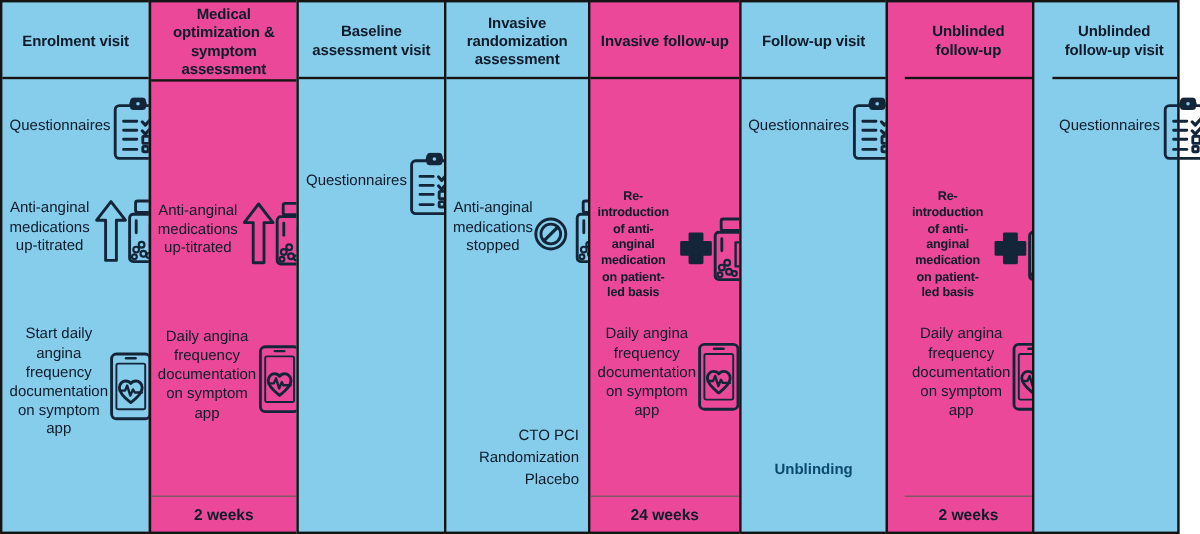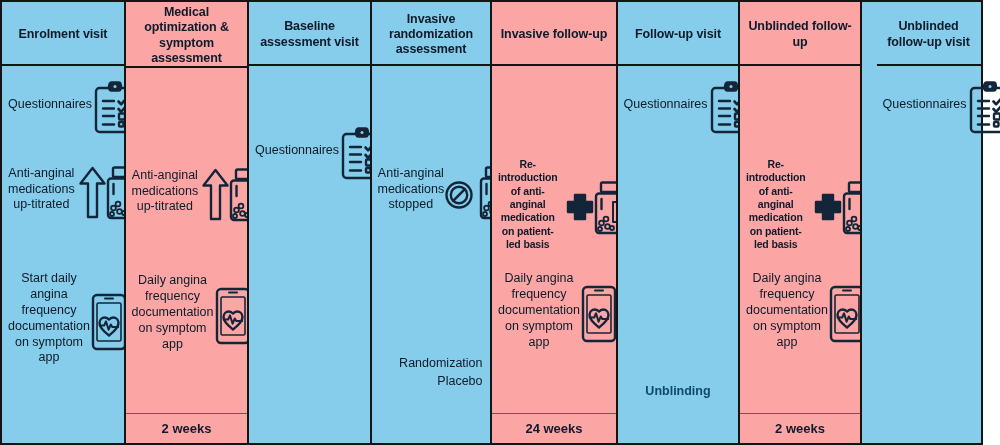--- a/index.html
+++ b/index.html
@@ -24,21 +24,21 @@
     border-left: 2.5px solid #141414;
     border-right: 2.5px solid #141414;
     border-top: 2.5px solid #141414;
     border-bottom: 2.5px solid #141414;
     margin-right: -2.5px;
     position: relative;
   }
   .column:last-child { margin-right: 0; }
 
   .col-blue  { background: #86cdeb; }
-  .col-peach { background: #fca5a5; }
+  .col-peach { background: #ec4899; }
 
   
   .col-header {
     flex: 0 0 64px;
     display: flex;
     align-items: center;
     justify-content: center;
     text-align: center;
     padding: 3px 7px 0 7px;
     border-bottom: 2.5px solid #141414;
@@ -262,20 +262,21 @@
       <path d="M54 22h8.5v20H54z" stroke-width="2"></path>
       <circle cx="42.5" cy="43" r="2.4" stroke-width="1.8"></circle>
       <circle cx="48.5" cy="46.5" r="2.4" stroke-width="1.8"></circle>
       <circle cx="47" cy="39" r="2.4" stroke-width="1.8"></circle>
       <circle cx="41" cy="49" r="2" stroke-width="1.8"></circle>
       <circle cx="53" cy="48" r="2" stroke-width="1.8"></circle>
     </svg>
           </span>
         </div>
         <div class="rand-box" style="top: 288px;">
+          <div>CTO PCI</div>
           <div>Randomization</div>
           <div>Placebo</div>
         </div>
       </div>
       <div class="col-footer empty"></div>
     </div>
     <div class="column col-peach" style="flex: 0 0 128px;">
       <div class="col-header">
         <span>Invasive follow-up</span>
       </div>
@@ -333,21 +334,21 @@
       <rect x="27" y="32.5" width="6" height="6" rx="1"></rect>
       <rect x="27" y="41" width="4.5" height="4.5" rx="1"></rect>
       <path d="M11 43.5h11"></path>
     </svg>
           </span>
         </div>
         <div class="unblinding-label" style="top: 318px;">Unblinding</div>
       </div>
       <div class="col-footer empty"></div>
     </div>
-    <div class="column col-peach" style="flex: 0 0 124px;">
+    <div class="column col-peach" style="flex: 0 0 124px; padding-left: 14px;">
       <div class="col-header">
         <span>Unblinded follow-up</span>
       </div>
       <div class="col-body">
         <div class="block" style="top: 92px;">
           <div class="block-text t-bold">Re-introduction of anti-anginal medication on patient-led basis</div>
           <span class="icon-wrap">
     <svg width="72" height="56" viewBox="0 0 72 56" fill="none" stroke="#132639" stroke-width="2.4" stroke-linecap="round" stroke-linejoin="round">
       <path d="M11 22h7v-7h10v7h7v10h-7v7H18v-7h-7z" fill="#132639"></path>
       <rect x="44" y="2.5" width="18" height="9.5" rx="1.6"></rect>

